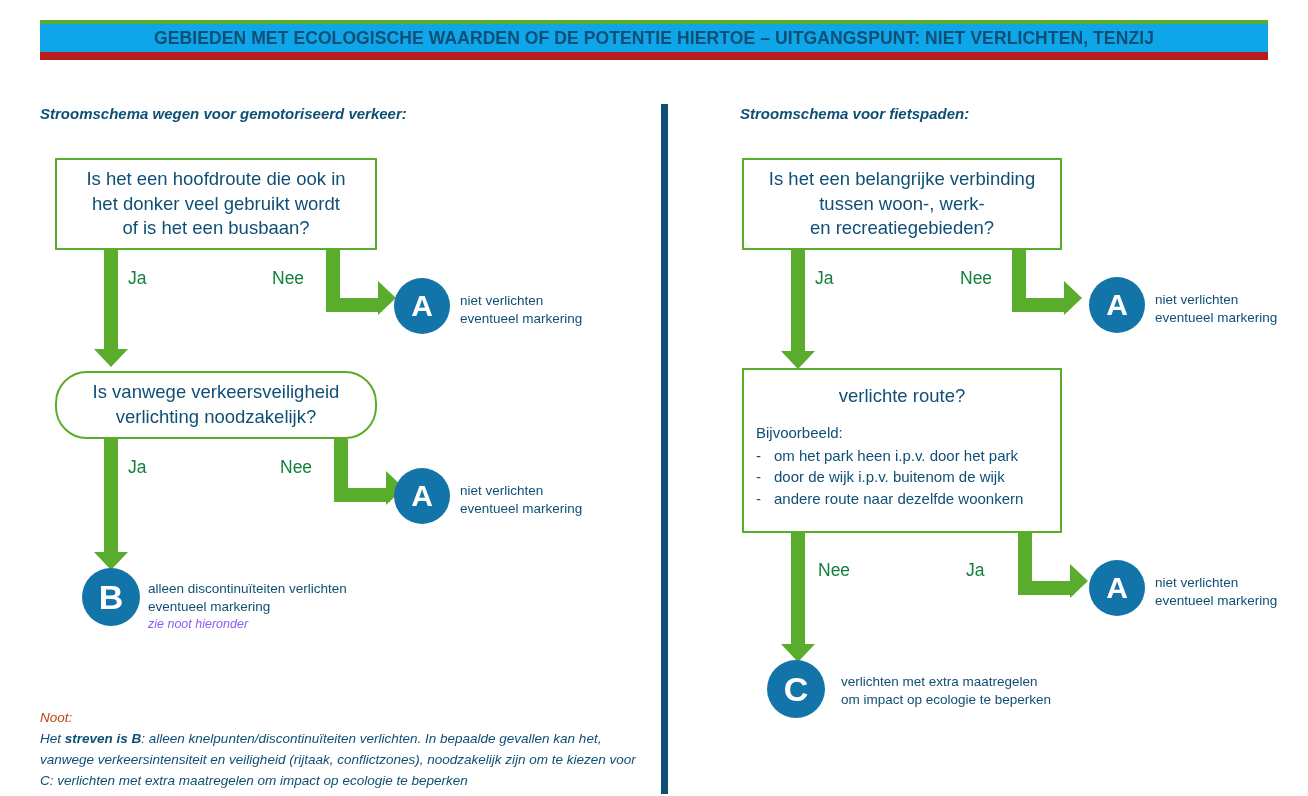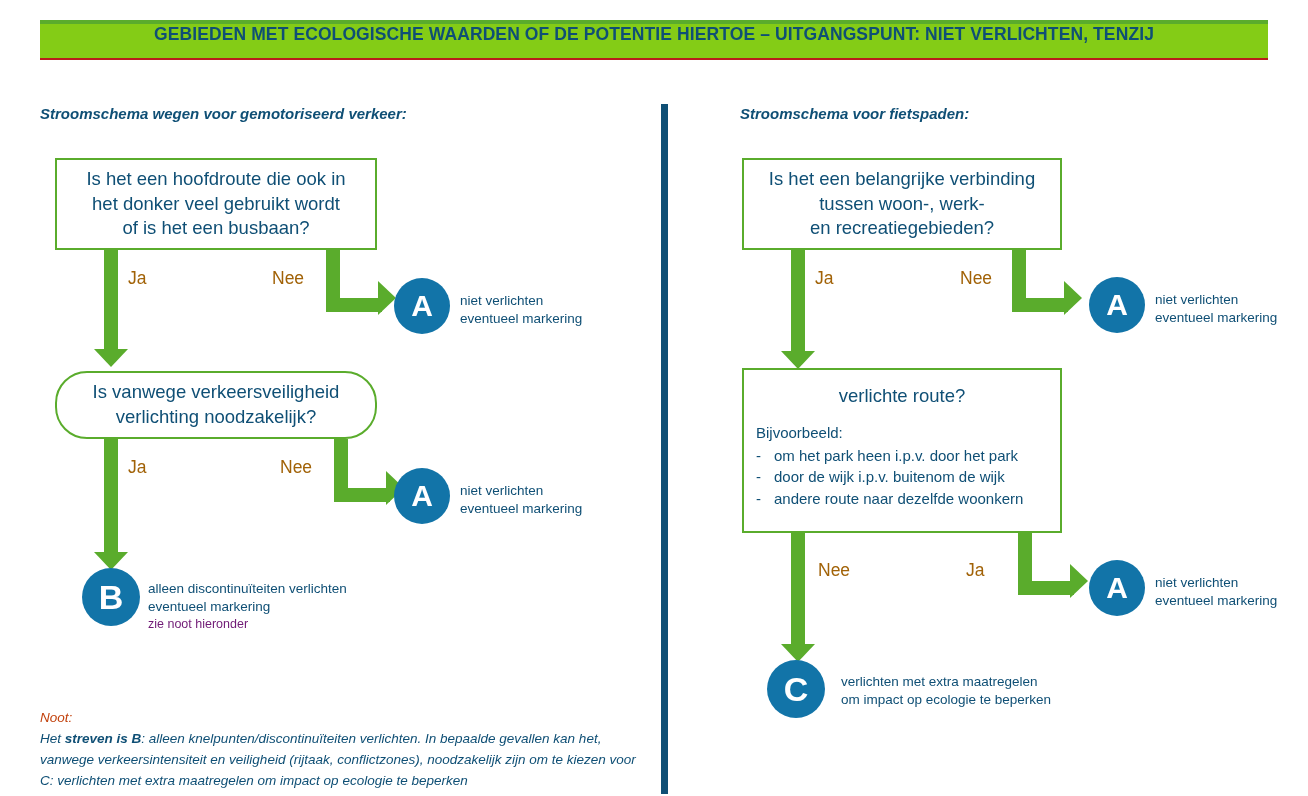--- a/index.html
+++ b/index.html
@@ -21,25 +21,26 @@
     height: 796px;
   }
 
   
   .banner {
     position: absolute;
     left: 40px;
     top: 20px;
     width: 1228px;
     height: 40px;
-    background: #84cc16;
+    background: #0ea5e9;
     border-top: 4px solid #5aac2c;
-    border-bottom: 2px solid #b91c1c;
+    border-bottom: 8px solid #b91c1c;
     box-sizing: border-box;
     display: flex;
+    align-items: center;
     justify-content: center;
   }
   .banner-text {
     font-size: 17.5px;
     font-weight: bold;
     color: #0f4f75;
     letter-spacing: 0.1px;
     white-space: nowrap;
   }
 
@@ -145,21 +146,21 @@
     height: 0;
     border-top: 17px solid transparent;
     border-bottom: 17px solid transparent;
     border-left: 18px solid #5aac2c;
   }
 
   
   .branch-label {
     position: absolute;
     font-size: 17.5px;
-    color: #a16207;
+    color: #15803d;
     white-space: nowrap;
   }
 
   
   .circle {
     position: absolute;
     border-radius: 50%;
     background: #1274a8;
     color: #ffffff;
     display: flex;
@@ -171,21 +172,22 @@
   .circle.big { font-size: 34px; }
 
   .outcome-text {
     position: absolute;
     font-size: 13.5px;
     line-height: 1.35;
     color: #0f4f75;
     white-space: nowrap;
   }
   .outcome-text .note-it {
-    color: #701a75;
+    font-style: italic;
+    color: #8b5cf6;
     font-size: 12.5px;
   }
 
   
   .footnote {
     position: absolute;
     left: 40px;
     top: 708px;
     width: 600px;
     font-size: 13.5px;

